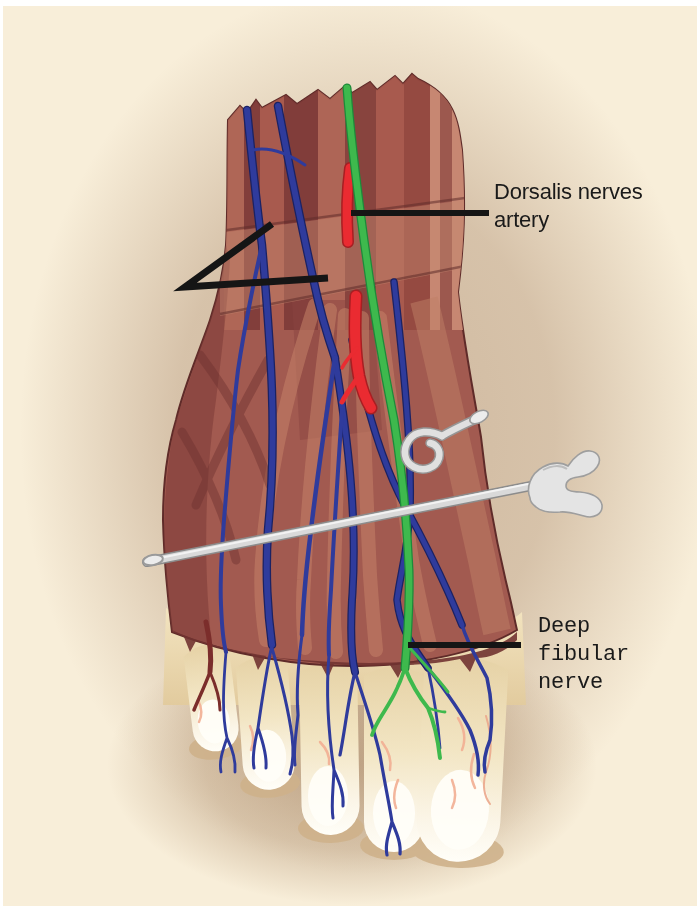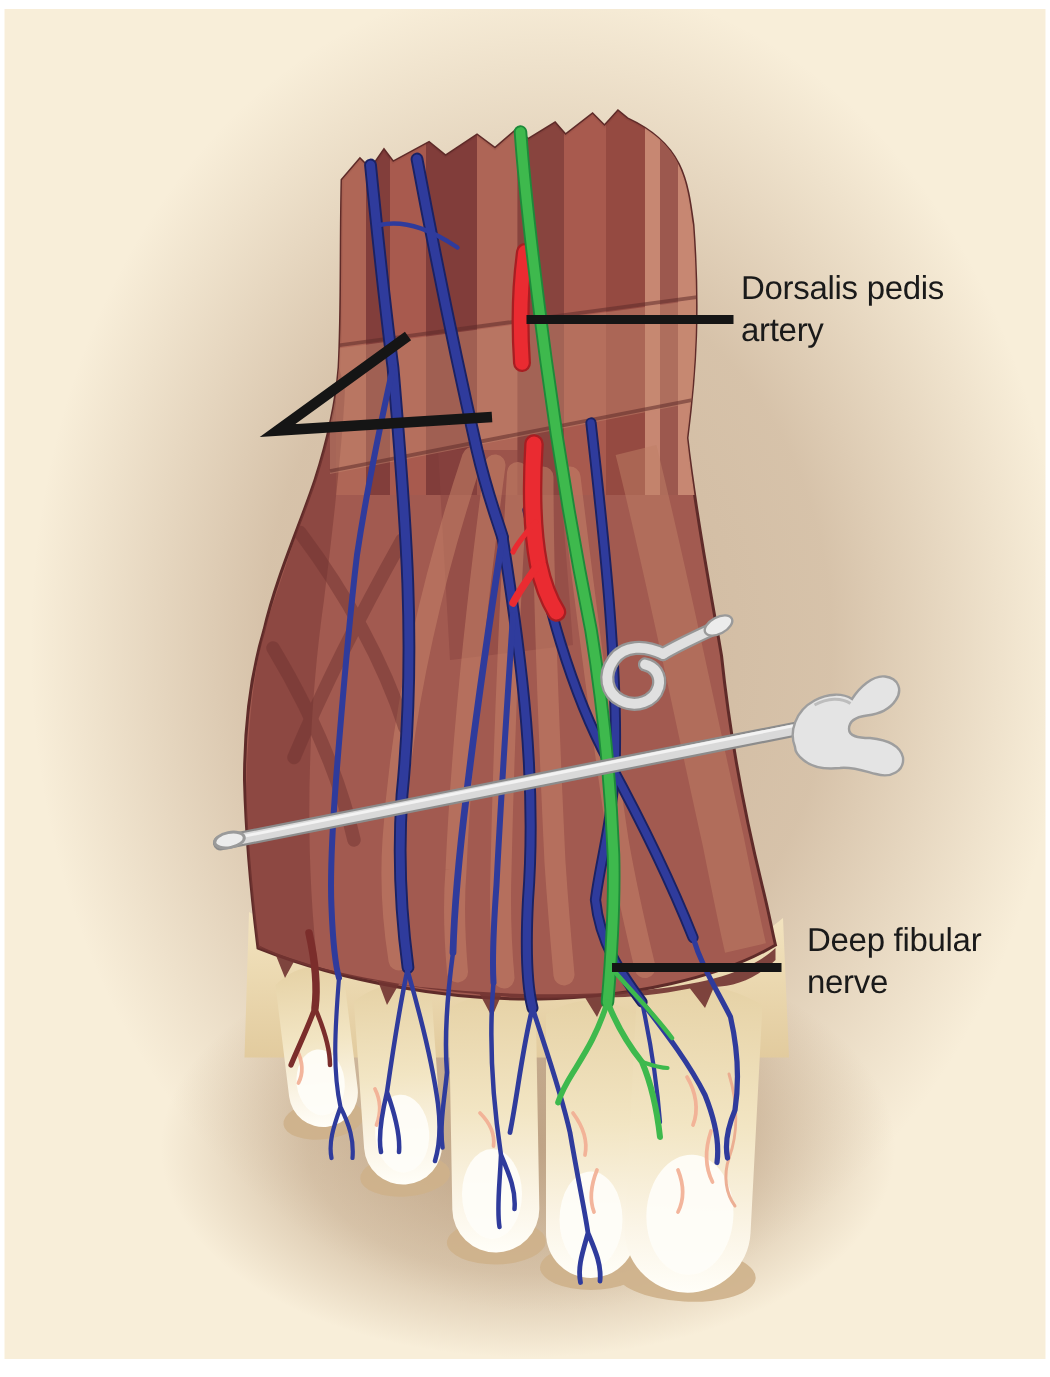--- a/index.html
+++ b/index.html
@@ -3,21 +3,21 @@
 <meta charset="utf-8">
 <style>
   html,body{margin:0;padding:0;background:#ffffff;}
   .page{position:relative;width:700px;height:918px;background:#ffffff;overflow:hidden;
         font-family:"Liberation Sans",sans-serif;}
   .art{position:absolute;left:0;top:0;width:700px;height:918px;}
   .label{position:absolute;white-space:pre-line;color:#1a1a1a;
          font-size:22px;line-height:28px;letter-spacing:-0.2px;}
   .label.medial{left:27px;top:220px;width:180px;}
   .label.dorsalis{left:494px;top:178px;width:180px;}
-  .label.deep{left:538px;top:613px;width:150px;}
+  .label.deep{left:538px;top:613px;width:150px;font-family:Liberation Mono, monospace;}
 </style>
 </head>
 <body>
 
 <div class="page">
 <svg class="art" viewBox="0 0 700 918">
   <defs>
     <radialGradient id="vig">
       <stop offset="0" stop-color="rgba(150,110,78,0.42)"></stop>
       <stop offset="0.55" stop-color="rgba(150,110,78,0.34)"></stop>
@@ -239,17 +239,17 @@
   </g>
 
   <g fill="#ffffff">
     <rect x="0" y="0" width="700" height="6"></rect>
     <rect x="0" y="906" width="700" height="12"></rect>
     <rect x="0" y="0" width="3" height="918"></rect>
     <rect x="697" y="0" width="3" height="918"></rect>
   </g>
 </svg>
 
-<div class="label dorsalis">Dorsalis pedis
+<div class="label dorsalis">Dorsalis nerves
 artery</div>
 <div class="label deep">Deep fibular
 nerve</div>
 </div>
 
 </body></html>

